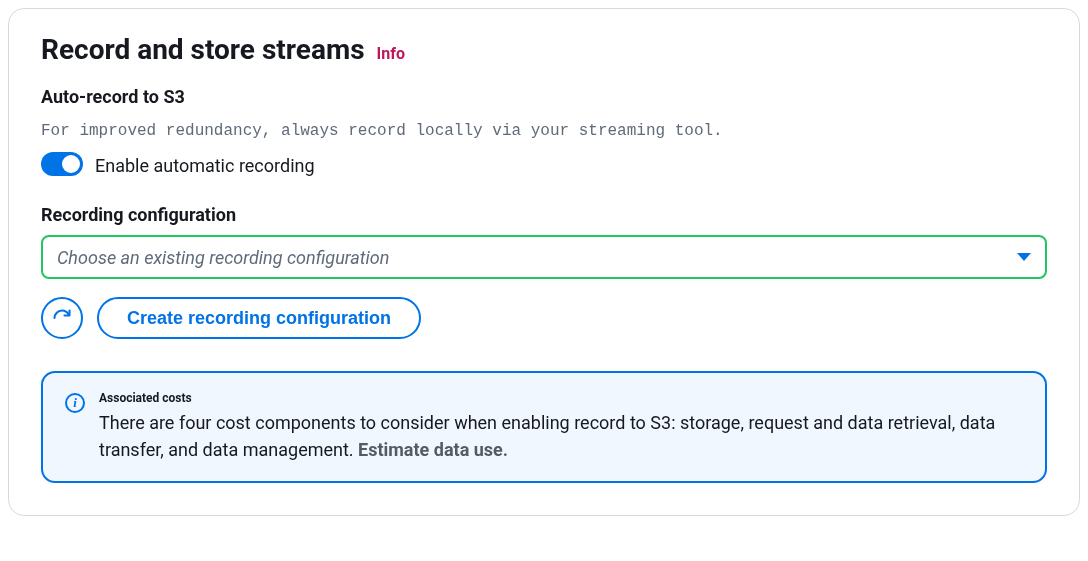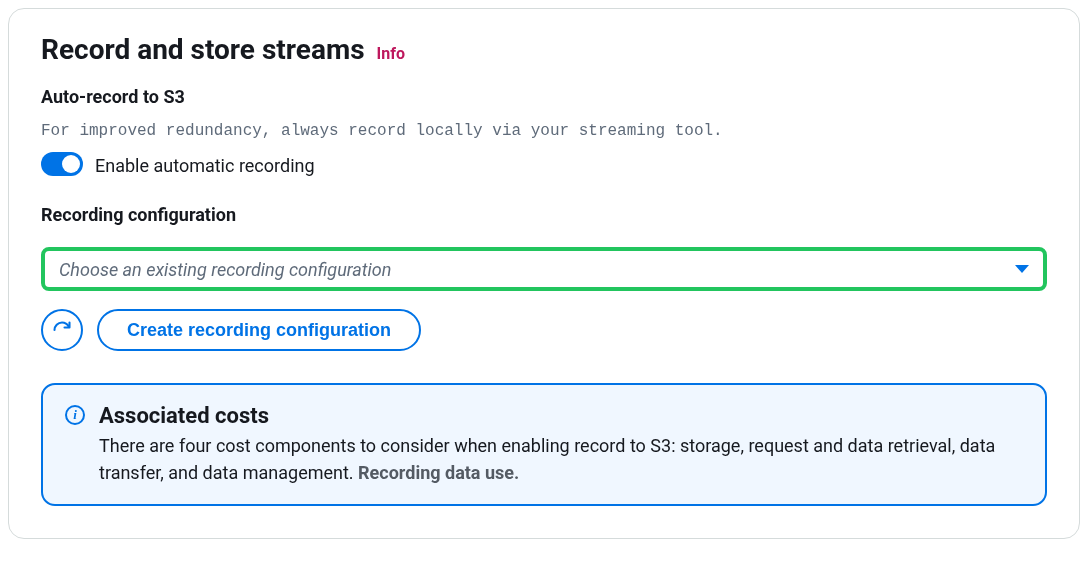--- a/index.html
+++ b/index.html
@@ -87,27 +87,27 @@
     }
     
     .config-section {
       margin-bottom: 18px;
     }
     
     .config-label {
       font-size: 18px;
       font-weight: 700;
       color: #16191f;
-      margin-bottom: 22px;
+      margin-bottom: 10px;
     }
     
     .select-box {
       width: 100%;
       height: 44px;
-      border: 4px solid #22c55e;
+      border: 2px solid #22c55e;
       border-radius: 8px;
       background: #ffffff;
       display: flex;
       align-items: center;
       justify-content: space-between;
       padding: 0 14px;
       cursor: pointer;
     }
     
     .select-placeholder {
@@ -189,21 +189,21 @@
       font-size: 13px;
       font-family: Georgia, serif;
       font-style: italic;
     }
     
     .info-content {
       flex: 1;
     }
     
     .info-title {
-      font-size: 22px;
+      font-size: 12px;
       font-weight: 700;
       color: #16191f;
       margin-bottom: 4px;
     }
     
     .info-body {
       font-size: 18px;
       color: #16191f;
       line-height: 1.5;
     }
@@ -255,18 +255,18 @@
     </button>
   </div>
 
   <div class="info-box">
     <div class="info-icon-wrap">
       <div class="info-icon">i</div>
     </div>
     <div class="info-content">
       <div class="info-title">Associated costs</div>
       <div class="info-body">
-        <span>There are four cost components to consider when enabling record to S3: storage, request and data retrieval, data transfer, and data management. </span><span class="info-link-text">Recording data use.</span>
+        <span>There are four cost components to consider when enabling record to S3: storage, request and data retrieval, data transfer, and data management. </span><span class="info-link-text">Estimate data use.</span>
       </div>
     </div>
   </div>
 
 </div>
 
 </body></html>

